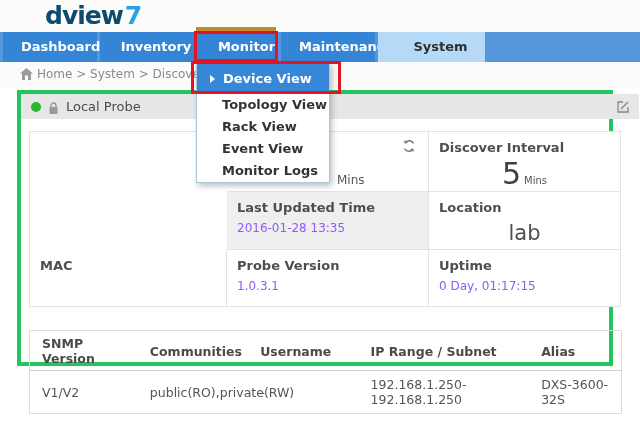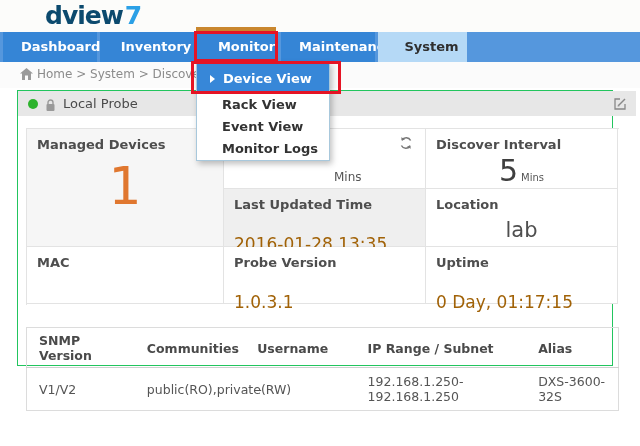--- a/index.html
+++ b/index.html
@@ -16,45 +16,45 @@
   
   .nav { position:absolute; left:0; top:32px; width:640px; height:30px; background:#5597dd; }
   .tab {
     position:absolute; top:0; height:30px; line-height:30px; text-align:center;
     background:#3585d6; color:#fff; font-size:13px; font-weight:bold; cursor:pointer;padding-left:18px;
   }
   .tab-dashboard   { left:3px;   width:94px; }
   .tab-inventory   { left:100px; width:94px; }
   .tab-monitor     { left:197px; width:81px; }
   .tab-maintenance { left:281px; width:94px; }
-  .tab-system      { left:378px; width:89px; background:#b5d9f6; color:#2f2f2f; }
+  .tab-system      { left:378px; width:107px; background:#b5d9f6; color:#2f2f2f; }
   
   .breadcrumb-bar { position:absolute; left:0; top:62px; width:640px; height:26px; background:#fbfbfb; }
   .breadcrumb { position:absolute; left:20px; top:5px; font-size:12px; color:#8b8b8b; cursor:pointer; }
   .breadcrumb svg { vertical-align:-2px; margin-right:4px; }
   
-  .panel { position:absolute; left:17px; top:90px; width:596px; height:276px; background:#fff; border:1px solid #22c55e; }
+  .panel { position:absolute; left:17px; top:90px; width:596px; height:276px; background:#fff; border:4px solid #22c55e; }
   .probe-bar { position:absolute; left:0; top:0; width:618px; height:25px; background:#e7e7e7; }
   .status-dot { position:absolute; left:10px; top:8px; width:10px; height:10px; border-radius:50%; background:#2db32d; }
   .lock { position:absolute; left:27px; top:6px; }
   .probe-title { position:absolute; left:45px; top:0; line-height:25px; font-size:13px; color:#4a4a4a; }
   .edit-btn { position:absolute; right:9px; top:5px; cursor:pointer; }
   
   .grid { position:absolute; left:8px; top:37px; width:593px; height:177px; border-top:1px solid #e3e3e3; border-left:1px solid #e3e3e3; }
   .cell { position:absolute; background:#fff; border-right:1px solid #e3e3e3; border-bottom:1px solid #e3e3e3; }
   .cell-managed  { left:0;     top:0;     width:197px; height:118px; background:#f6f6f6; }
   .cell-polling  { left:197px; top:0;     width:202px; height:60px;  }
   .cell-discover { left:399px; top:0;     width:192px; height:60px;  }
   .cell-lastupd  { left:197px; top:60px;  width:202px; height:58px;  background:#efefef; }
   .cell-location { left:399px; top:60px;  width:192px; height:58px;  }
   .cell-mac      { left:0;     top:118px; width:197px; height:57px;  }
   .cell-probever { left:197px; top:118px; width:202px; height:57px;  }
   .cell-uptime   { left:399px; top:118px; width:192px; height:57px;  }
   .cell-label { font-size:13px; font-weight:bold; color:#4e4e4e; padding:8px 0 0 10px; }
-  .cell-value { font-size:17px; color:#a16207; padding:6px 0 0 10px;margin-top:16px; }
+  .cell-value { font-size:12px; color:#8b5cf6; padding:6px 0 0 10px; }
   .big-orange { text-align:center; font-size:52px; color:#e0772f; margin-top:4px; }
   .big-num-wrap { text-align:center; margin-top:1px; color:#3f3f3f; }
   .big-num { font-size:30px; }
   .big-unit { font-size:10px; color:#555; margin-left:3px; }
   .loc-value { text-align:center; font-size:21px; color:#4f4f4f; margin-top:6px; }
   .mins-fragment { position:absolute; left:110px; top:41px; font-size:12px; color:#555; }
   .refresh-btn { position:absolute; right:12px; top:6px; cursor:pointer; }
   
   .snmp-wrap { position:absolute; left:8px; top:212px; width:593px;margin-top:24px; }
   table { width:100%; border-collapse:collapse; table-layout:fixed; border:1px solid #dcdcdc; }
@@ -114,24 +114,20 @@
       <span class="edit-btn">
         <svg width="14" height="14" viewBox="0 0 14 14">
             <path d="M12 7 v5 H2 V2 h5" fill="none" stroke="#888" stroke-width="1.3"></path>
             <path d="M5.5 8.5 L12 2" stroke="#888" stroke-width="1.4"></path>
             <path d="M4.6 9.6 l2 -0.4 -1.6 -1.6 z" fill="#888"></path>
           </svg>
       </span>
     </div>
 
     <div class="grid">
-      <div class="cell cell-managed">
-        <div class="cell-label">Managed Devices</div>
-        <div class="big-orange">1</div>
-      </div>
       <div class="cell cell-polling">
         <span class="refresh-btn">
           <svg width="14" height="14" viewBox="0 0 14 14">
               <path d="M11.6 4.5 A5 5 0 0 0 3 4" fill="none" stroke="#777" stroke-width="1.5"></path>
               <path d="M2.2 1.2 l0.6 3.6 3.3 -1.5 z" fill="#777"></path>
               <path d="M2.4 9.5 A5 5 0 0 0 11 10" fill="none" stroke="#777" stroke-width="1.5"></path>
               <path d="M11.8 12.8 l-0.6 -3.6 -3.3 1.5 z" fill="#777"></path>
             </svg>
         </span>
         <span class="mins-fragment">Mins</span>
@@ -182,20 +178,21 @@
             <td>192.168.1.250-192.168.1.250</td>
             <td>DXS-3600-32S</td>
           </tr>
         </tbody>
       </table>
     </div>
   </div>
 
   <div class="menu">
     <div class="menu-item selected"><span class="menu-arrow"></span><span>Device View</span></div>
+    <div class="menu-item">Topology View</div>
     <div class="menu-item">Rack View</div>
     <div class="menu-item">Event View</div>
     <div class="menu-item">Monitor Logs</div>
   </div>
 
   <div class="ann-orange"></div>
   <div class="ann ann-monitor"></div>
   <div class="ann ann-deviceview"></div>
 
 </div>

